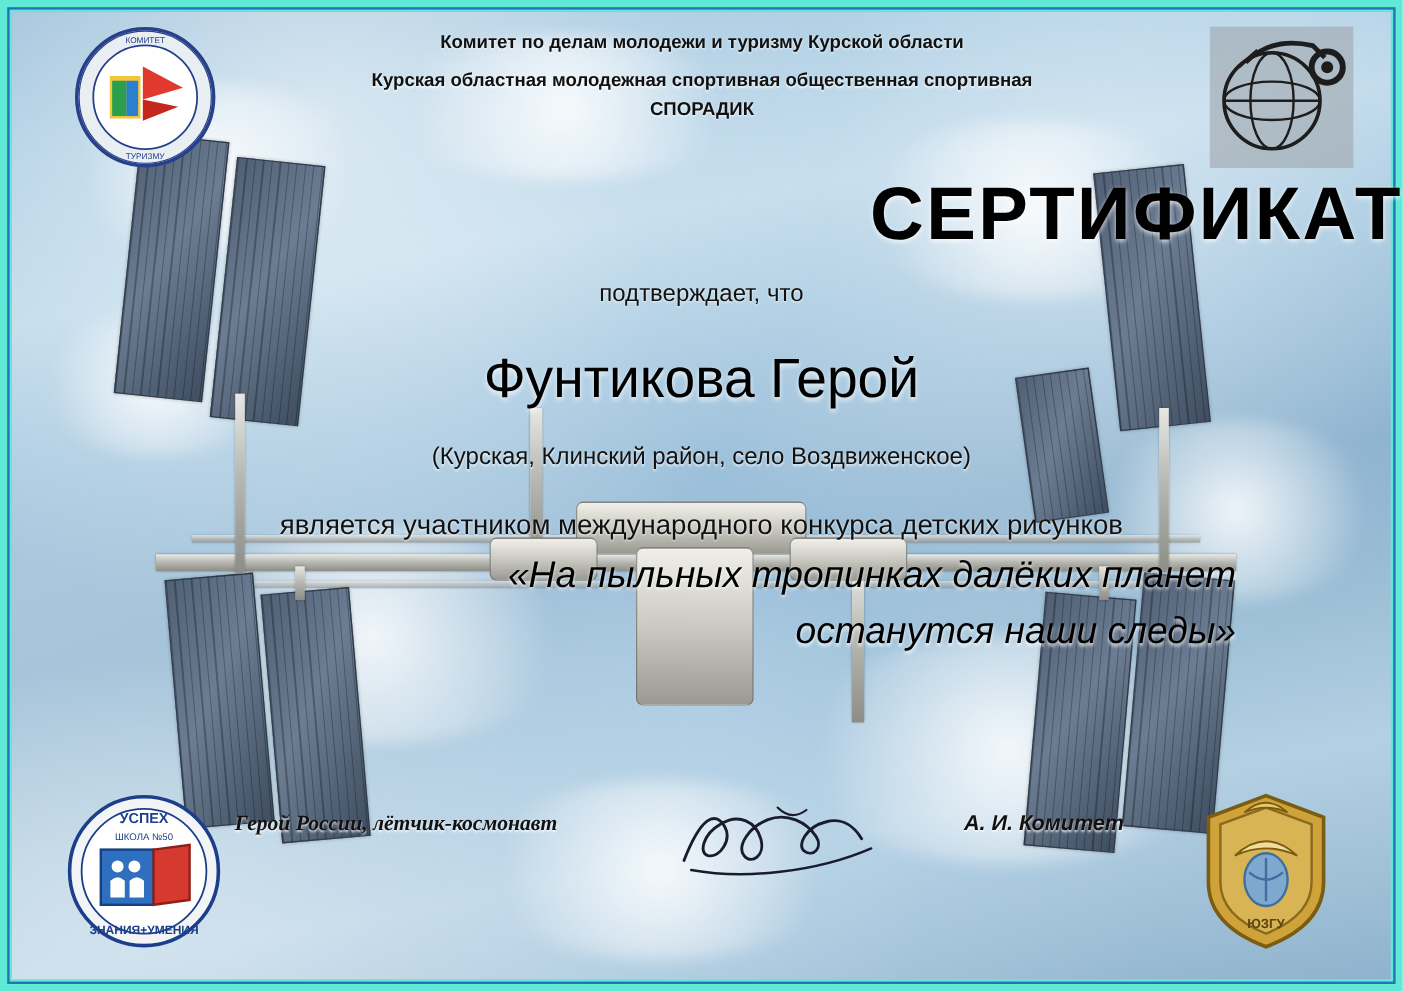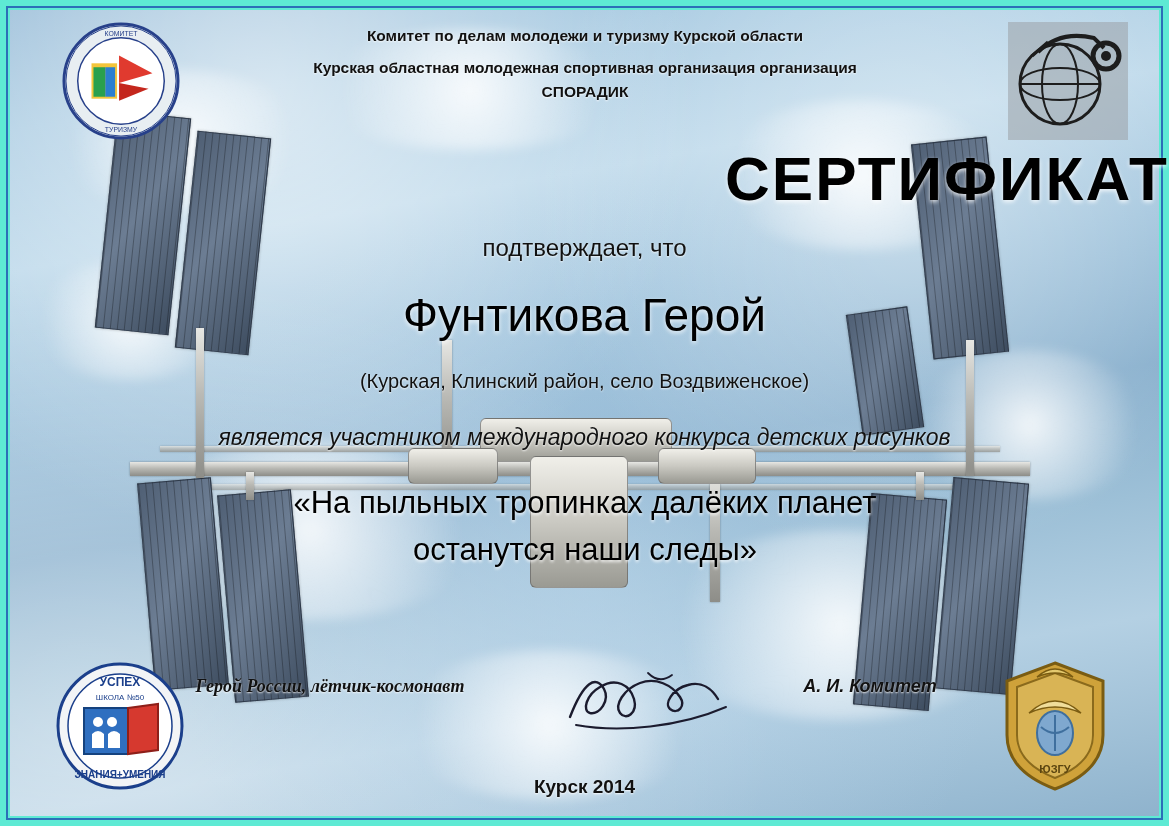--- a/index.html
+++ b/index.html
@@ -107,21 +107,21 @@
     font-weight: bold;
     letter-spacing: 2px;
     color: #000;
     text-shadow: 0 2px 4px rgba(255,255,255,0.8);
   }
   .confirms {
     position: absolute;
     top: 234px;
     width: 100%;
     text-align: center;
-    font-size: 24px;
+    font-size: 20px;
     color: #111;
     text-shadow: 0 1px 2px rgba(255,255,255,0.8);
   }
   .recipient {
     position: absolute;
     top: 288px;
     width: 100%;
     text-align: center;
     font-size: 46px;
     color: #000;
@@ -137,32 +137,32 @@
     text-shadow: 0 1px 2px rgba(255,255,255,0.8);
   }
   .statement {
     position: absolute;
     top: 424px;
     width: 100%;
     text-align: center;
     font-size: 23px;
     color: #111;
     text-shadow: 0 1px 2px rgba(255,255,255,0.8);
-    font-style: italic;
   }
   .contest {
     position: absolute;
-    top: 480px;
+    top: 456px;
     left: 140px;
     width: 890px;
-    text-align: center;
+    text-align: right;
     font-size: 31px;
     line-height: 1.5;
     color: #000;
     text-shadow: 0 2px 3px rgba(255,255,255,0.8);
+    font-style: italic;
   }
   .sig-title {
     position: absolute;
     top: 676px;
     left: 120px;
     width: 420px;
     text-align: center;
     font-size: 18px;
     font-style: italic;
     font-weight: bold;
@@ -276,21 +276,21 @@
     <ellipse cx="52" cy="62" rx="18" ry="40" fill="none" stroke="#1d1d1d" stroke-width="2"></ellipse>
     <line x1="12" y1="62" x2="92" y2="62" stroke="#1d1d1d" stroke-width="2"></line>
     <path d="M30 30 Q52 8 86 16 L96 26" fill="none" stroke="#1d1d1d" stroke-width="4"></path>
     <circle cx="98" cy="34" r="13" fill="none" stroke="#1d1d1d" stroke-width="5"></circle>
     <circle cx="98" cy="34" r="5" fill="#1d1d1d"></circle>
     <path d="M24 34 L40 20" stroke="#1d1d1d" stroke-width="3"></path>
   </svg>
 
   <div class="header">
     <div>Комитет по делам молодежи и туризму Курской области</div>
-    <div class="line2">Курская областная молодежная спортивная организация организация</div>
+    <div class="line2">Курская областная молодежная спортивная общественная спортивная</div>
     <div>СПОРАДИК</div>
   </div>
 
   <div class="title">СЕРТИФИКАТ</div>
 
   <div class="confirms">подтверждает, что</div>
 
   <div class="recipient">Фунтикова Герой</div>
 
   <div class="location">(Курская, Клинский район, село Воздвиженское)</div>
@@ -333,14 +333,13 @@
     <path d="M70 8 L118 26 L118 80 Q118 116 70 134 Q22 116 22 80 L22 26 Z" fill="#cfa23a" stroke="#7a5c12" stroke-width="3"></path>
     <path d="M70 18 L108 32 L108 80 Q108 108 70 123 Q32 108 32 80 L32 32 Z" fill="#d9b455" stroke="#8a6a1c" stroke-width="2"></path>
     <path d="M44 58 Q70 34 96 58 Q70 46 44 58 Z" fill="#f0dd9a" stroke="#7a5c12" stroke-width="1.5"></path>
     <ellipse cx="70" cy="78" rx="18" ry="22" fill="#7fa8cf" stroke="#3f6f9e" stroke-width="2"></ellipse>
     <path d="M70 60 L70 96" stroke="#3f6f9e" stroke-width="2"></path>
     <path d="M56 72 Q70 84 84 72" fill="none" stroke="#3f6f9e" stroke-width="2"></path>
     <path d="M52 22 Q70 6 88 22 Q70 14 52 22 Z" fill="#e4c96e" stroke="#7a5c12" stroke-width="1.5"></path>
     <text x="70" y="118" font-size="11" font-weight="bold" fill="#5a4410" text-anchor="middle" font-family="Liberation Sans, sans-serif">ЮЗГУ</text>
   </svg>
 
-  <div class="city-year">Курск 2014</div>
 </div>
 
 </body></html>

